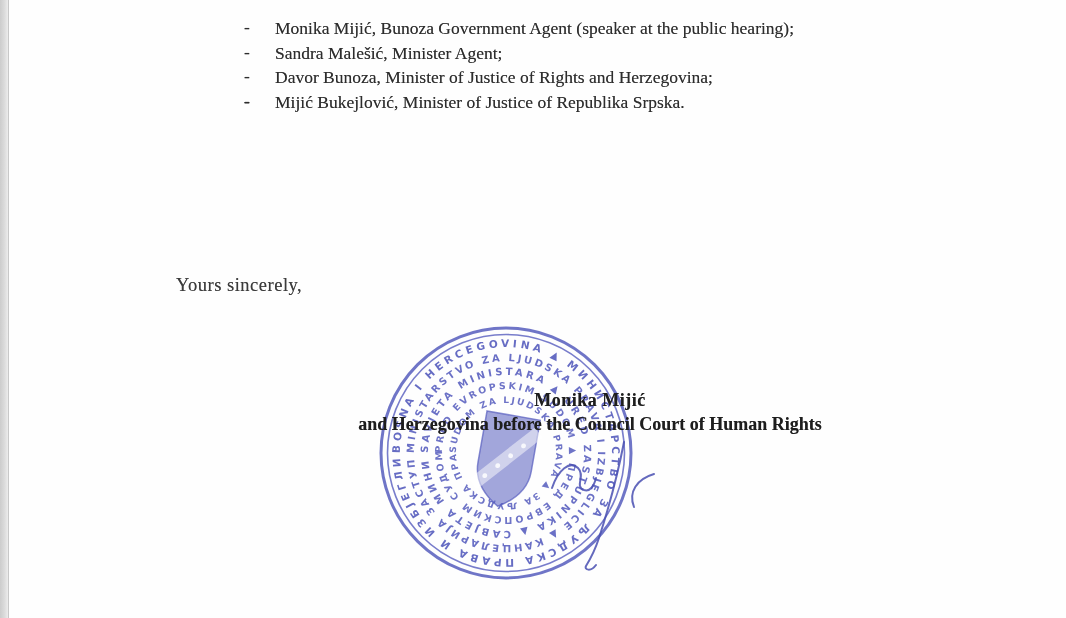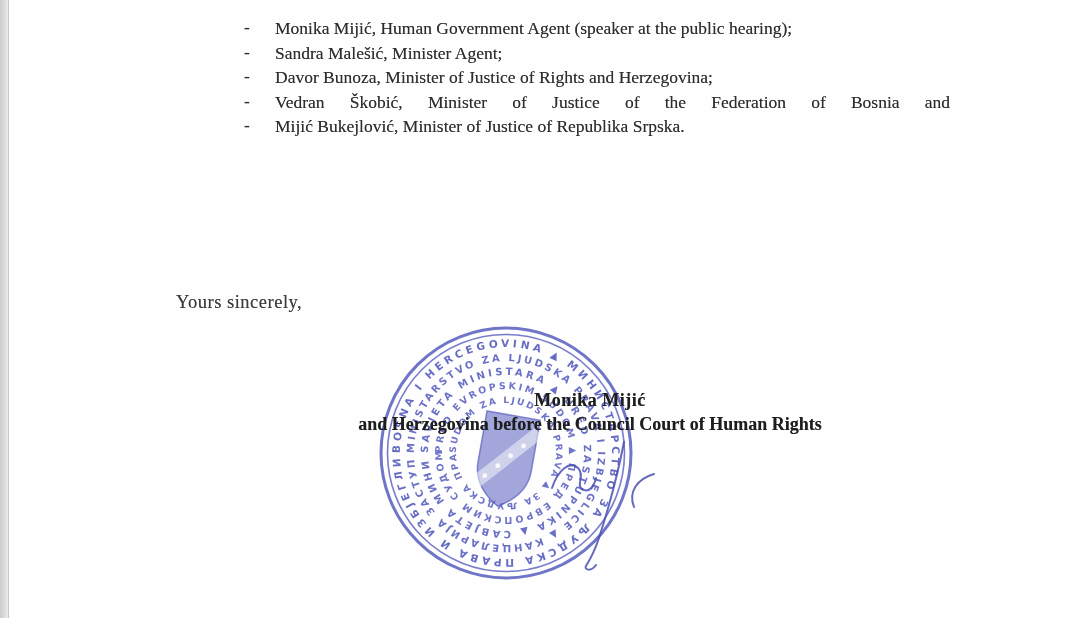--- a/index.html
+++ b/index.html
@@ -17,21 +17,21 @@
   .scanned{text-shadow:0 0 0.6px rgba(45,45,45,0.55);}
   .list{
     position:absolute;left:241px;top:16px;width:709px;
     font-size:17.5px;line-height:24.5px;color:#2d2d2d;
   }
   .li{position:relative;padding-left:34px;}
   .li .bullet{position:absolute;left:3px;top:-1px;}
   .line{white-space:nowrap;}
   .line.justify{white-space:normal;text-align:justify;text-align-last:justify;}
   .closing{
-    position:absolute;left:176px;top:292px;
+    position:absolute;left:176px;top:275px;
     font-size:18.5px;color:#3b3b3b;letter-spacing:0.5px;
   }
   .sigblock{
     position:absolute;left:255px;top:388px;width:670px;
     text-align:center;font-weight:bold;font-size:18px;line-height:24px;
     color:#1d1d1d;z-index:3;
   }
   .sigblock .name{letter-spacing:0.5px;}
   .stamp-wrap{
     position:absolute;left:374px;top:321px;width:264px;height:264px;
@@ -46,42 +46,41 @@
 <body>
 
 <div class="page">
 
   <div class="edge-strip"></div>
 
   <div class="list">
     <div class="li">
       <span class="bullet scanned">-</span>
       <div class="li-lines">
-          <div class="line scanned">Monika Mijić, Human Government Agent (speaker at the public hearing);</div>
+          <div class="line scanned">Monika Mijić, Bunoza Government Agent (speaker at the public hearing);</div>
         </div>
     </div>
 
     <div class="li">
       <span class="bullet scanned">-</span>
       <div class="li-lines">
           <div class="line scanned">Sandra Malešić, Minister Agent;</div>
         </div>
     </div>
 
     <div class="li">
       <span class="bullet scanned">-</span>
       <div class="li-lines">
           <div class="line scanned">Davor Bunoza, Minister of Justice of Rights and Herzegovina;</div>
         </div>
     </div>
 
     <div class="li">
       <span class="bullet scanned">-</span>
       <div class="li-lines">
-          <div class="line scanned justify">Vedran Škobić, Minister of Justice of the Federation of Bosnia and</div>
         </div>
     </div>
 
     <div class="li">
       <span class="bullet scanned">-</span>
       <div class="li-lines">
           <div class="line scanned">Mijić Bukejlović, Minister of Justice of Republika Srpska.</div>
         </div>
     </div>
   </div>

